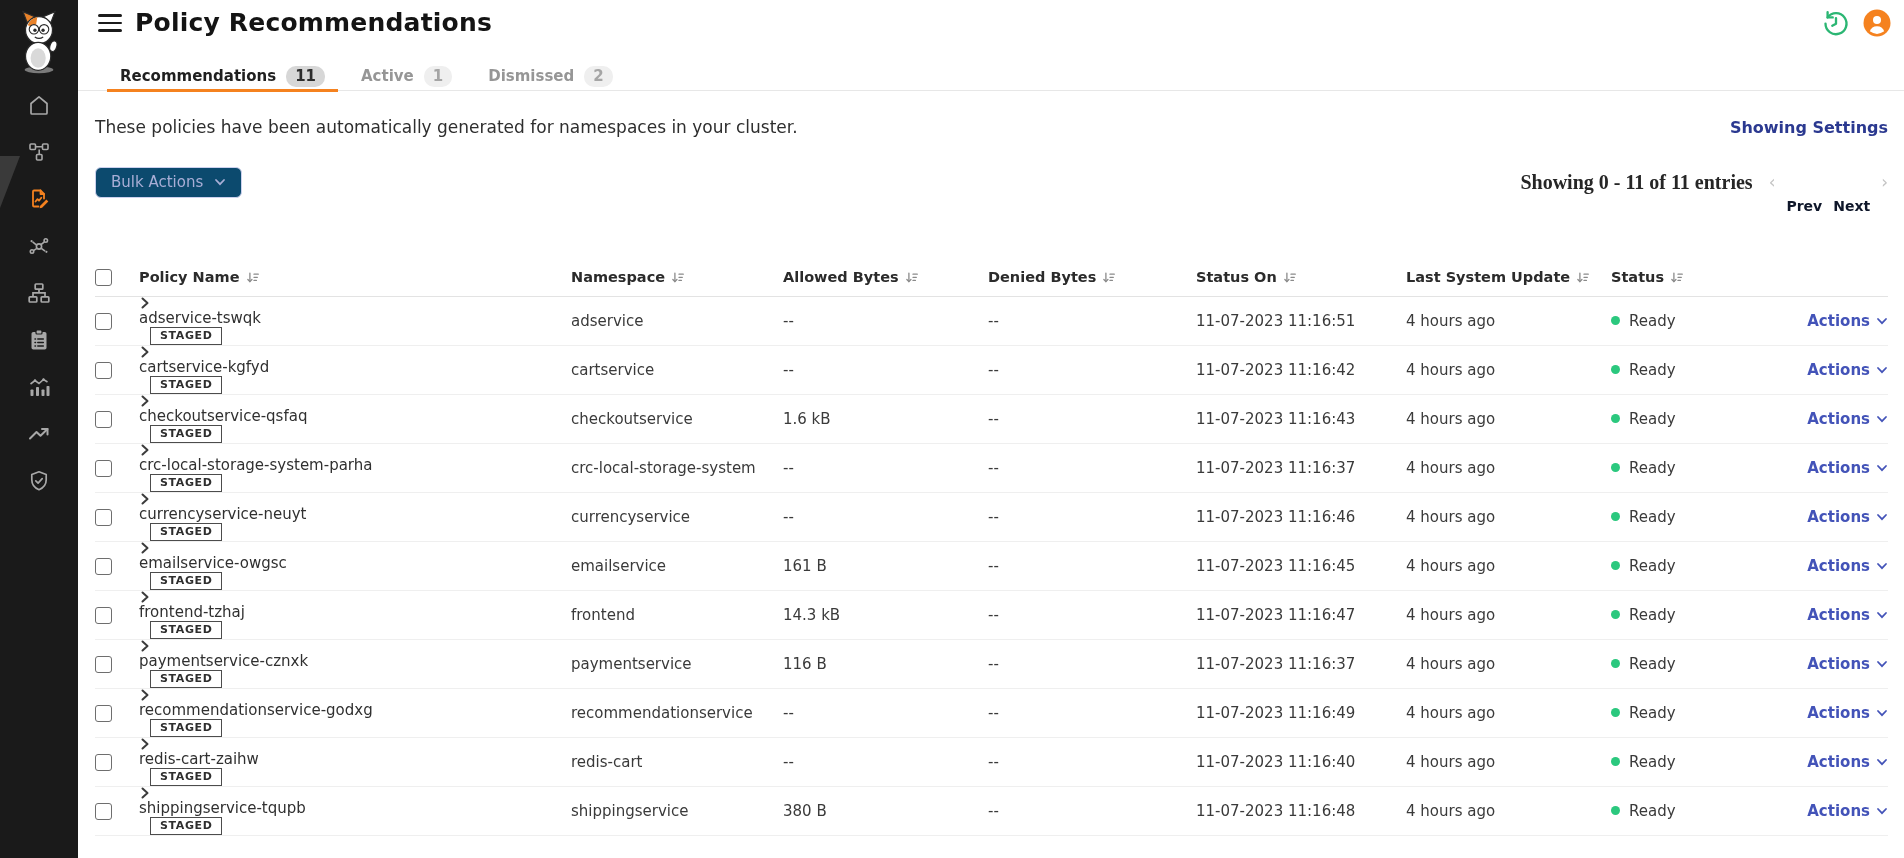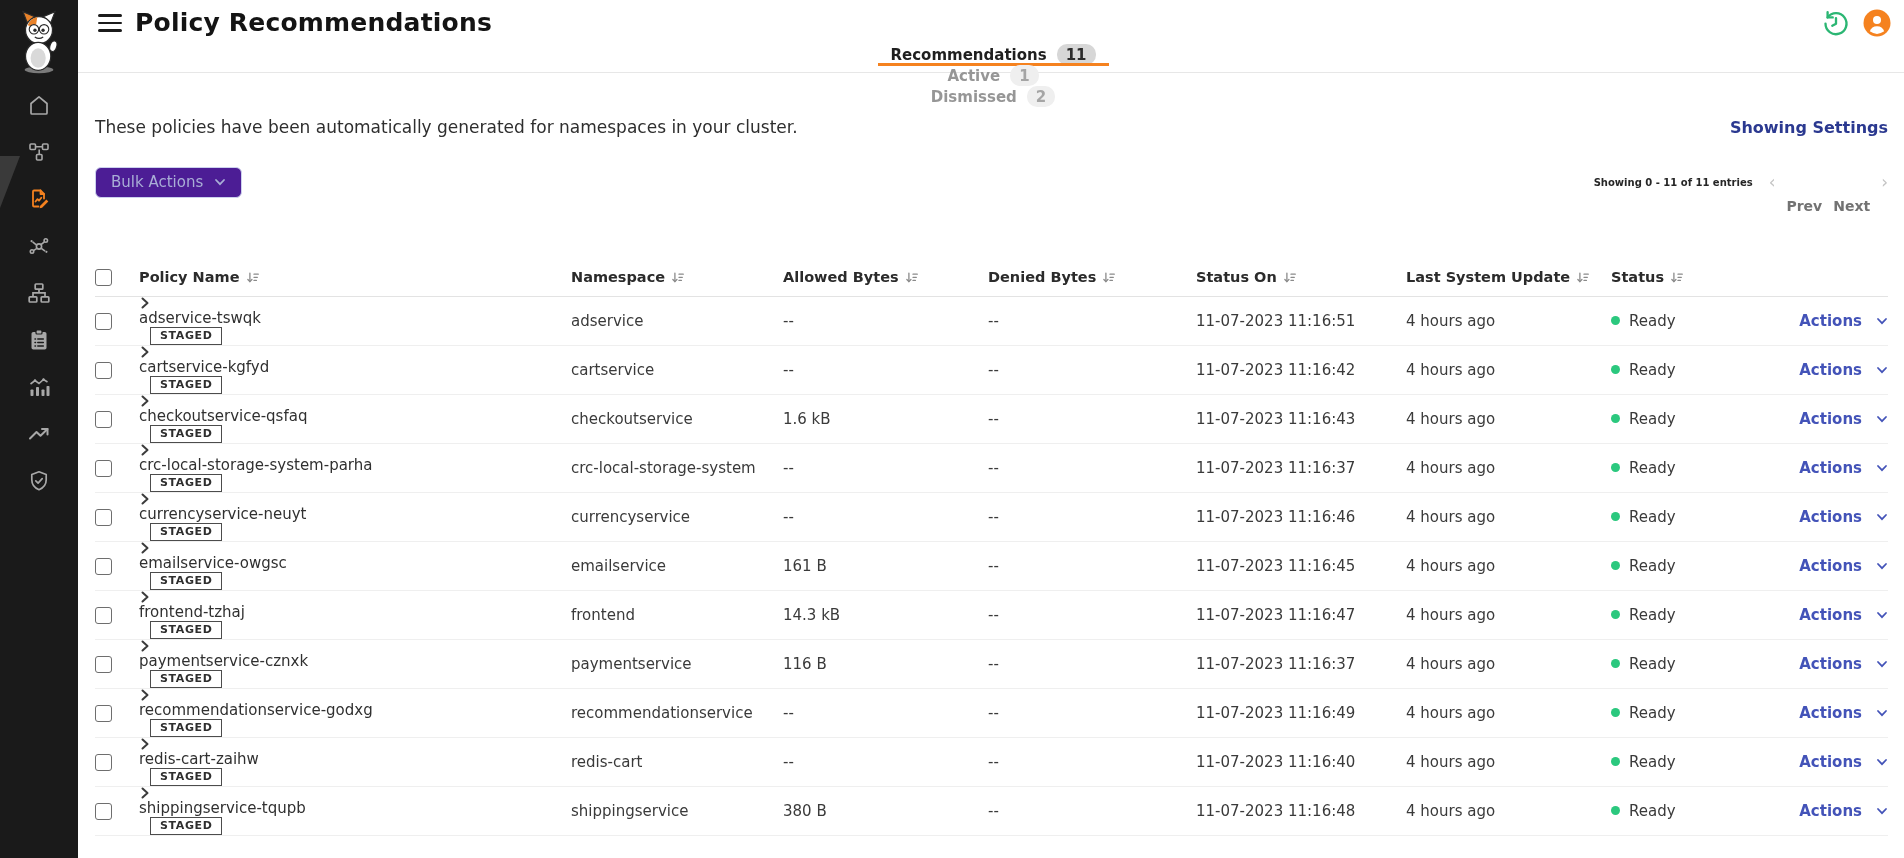--- a/index.html
+++ b/index.html
@@ -20,67 +20,67 @@
   
   .topbar { position:absolute; left:78px; top:0; width:1826px; height:46px; background:#fff; }
   .hamburger { position:absolute; left:20px; top:14px; width:24px; height:18px; display:flex;
     flex-direction:column; justify-content:space-between; cursor:pointer; }
   .hamburger span { display:block; height:2.6px; background:#1b1b1b; border-radius:2px; }
   .page-title { position:absolute; left:57px; top:8px; font-size:25px; font-weight:700; color:#141414; letter-spacing:0.2px; }
   .topbar-icons { position:absolute; right:13px; top:9px; display:flex; gap:13px; align-items:center; }
   .tb-icon { width:28px; height:28px; cursor:pointer; }
 
   
-  .tabbar { position:absolute; left:78px; top:44px; width:1826px; height:29px;
-    border-bottom:1px solid #e7e7e7; display:flex; align-items:center; padding-left:14px; background:#fff;flex-direction:column; }
+  .tabbar { position:absolute; left:78px; top:62px; width:1826px; height:29px;
+    border-bottom:1px solid #e7e7e7; display:flex; align-items:center; padding-left:29px; background:#fff; }
   .tab { position:relative; height:29px; display:flex; align-items:center; gap:10px;
     padding:0 13px; margin-right:10px; font-size:15px; font-weight:700; color:#969696; cursor:pointer; }
   .tab.active { color:#1f1f1f; }
   .tab.active::after { content:""; position:absolute; left:0; right:0; bottom:-1px; height:3px; background:#f5821f; }
   .badge { font-size:15px; font-weight:600; padding:1.5px 9px; border-radius:10px; background:#efefef; color:#a5a5a5; }
   .tab.active .badge { background:#d7d7d7; color:#2c2c2c; }
 
   
   .desc-row { position:absolute; left:95px; right:16px; top:117px; display:flex;
     justify-content:space-between; align-items:center; }
   .desc { font-size:17px; color:#2e2e2e; }
   .global-settings { font-size:16px; font-weight:700; color:#2b3990; cursor:pointer; }
 
   
   .toolbar-row { position:absolute; left:95px; right:16px; top:166px; display:flex;
     justify-content:space-between; align-items:center; height:32px; }
-  .bulk-btn { height:31px; padding:0 15px; border:1px solid #ccd1ee; border-radius:6px; background:#4c1d95;
+  .bulk-btn { height:31px; padding:0 15px; border:1px solid #ccd1ee; border-radius:6px; background:#0c4a6e;
     color:#a9aed6; font-size:15px; font-weight:500; display:flex; align-items:center; gap:11px; cursor:pointer;
     font-family:inherit; }
   .toolbar-right { display:flex; align-items:center; gap:16px; }
-  .showing { font-size:10px; font-weight:600; color:#262626; }
+  .showing { font-size:20px; font-weight:600; color:#262626;font-family:Liberation Serif, serif; }
   .pager { display:flex; align-items:center; gap:11px; }
   .pg-chev { font-size:17px; color:#c4c4c4; line-height:1; cursor:pointer; }
-  .pg-link { font-size:14px; font-weight:700; color:#737373; cursor:pointer;margin-top:47px; }
+  .pg-link { font-size:14px; font-weight:700; color:#0f172a; cursor:pointer;margin-top:47px; }
 
   
   .table-wrap { position:absolute; left:95px; right:16px; top:213px; }
   table { width:100%; border-collapse:collapse; table-layout:fixed;margin-top:48px; }
   thead th { text-align:left; font-size:14.5px; font-weight:700; color:#2b2b2b;
     padding:7px 0 10px 0; border-bottom:1px solid #e3e3e3; white-space:nowrap; cursor:pointer; }
   tbody td { height:38px; border-bottom:1px solid #efefef; font-size:15px; color:#3a3a3a;
     vertical-align:middle; white-space:nowrap; overflow:hidden; }
   .cb { width:17px; height:17px; border:1.6px solid #6e6e6e; border-radius:3px;
     display:inline-block; background:#fff; vertical-align:middle; cursor:pointer; }
   .sort-ic { margin-left:6px; vertical-align:-2px; }
   .pol-cell { display:flex; align-items:flex-start;flex-direction:column; }
   .row-chev { display:inline-flex; margin-right:13px; cursor:pointer; }
   .pol-name { font-weight:500; color:#303030; }
   .staged { margin-left:11px; font-size:11px; font-weight:600; letter-spacing:0.6px; color:#2e2e2e;
     border:1.4px solid #4c4c4c; border-radius:0; padding:2.5px 9px; line-height:1; }
   .status-cell { display:flex; align-items:center; gap:9px; }
   .dot { width:9px; height:9px; border-radius:50%; background:#2bc87e; display:inline-block; }
   .actions-cell { text-align:right; }
   .actions-link { color:#4353b8; font-weight:600; font-size:15px; cursor:pointer;
-    display:inline-flex; align-items:center; gap:14px; }
+    display:inline-flex; align-items:center; gap:6px; }
 </style>
 </head>
 <body>
 
 <div class="stage">
 
   <div class="sidebar">
     <svg class="logo" viewBox="0 0 64 78">
       <ellipse cx="32" cy="72" rx="17" ry="4" fill="#7a7a7a"></ellipse>
       <path d="M18 16 L13 3 L27 9 Z" fill="#e8822a" stroke="#2a2a2a" stroke-width="1.4"></path>

